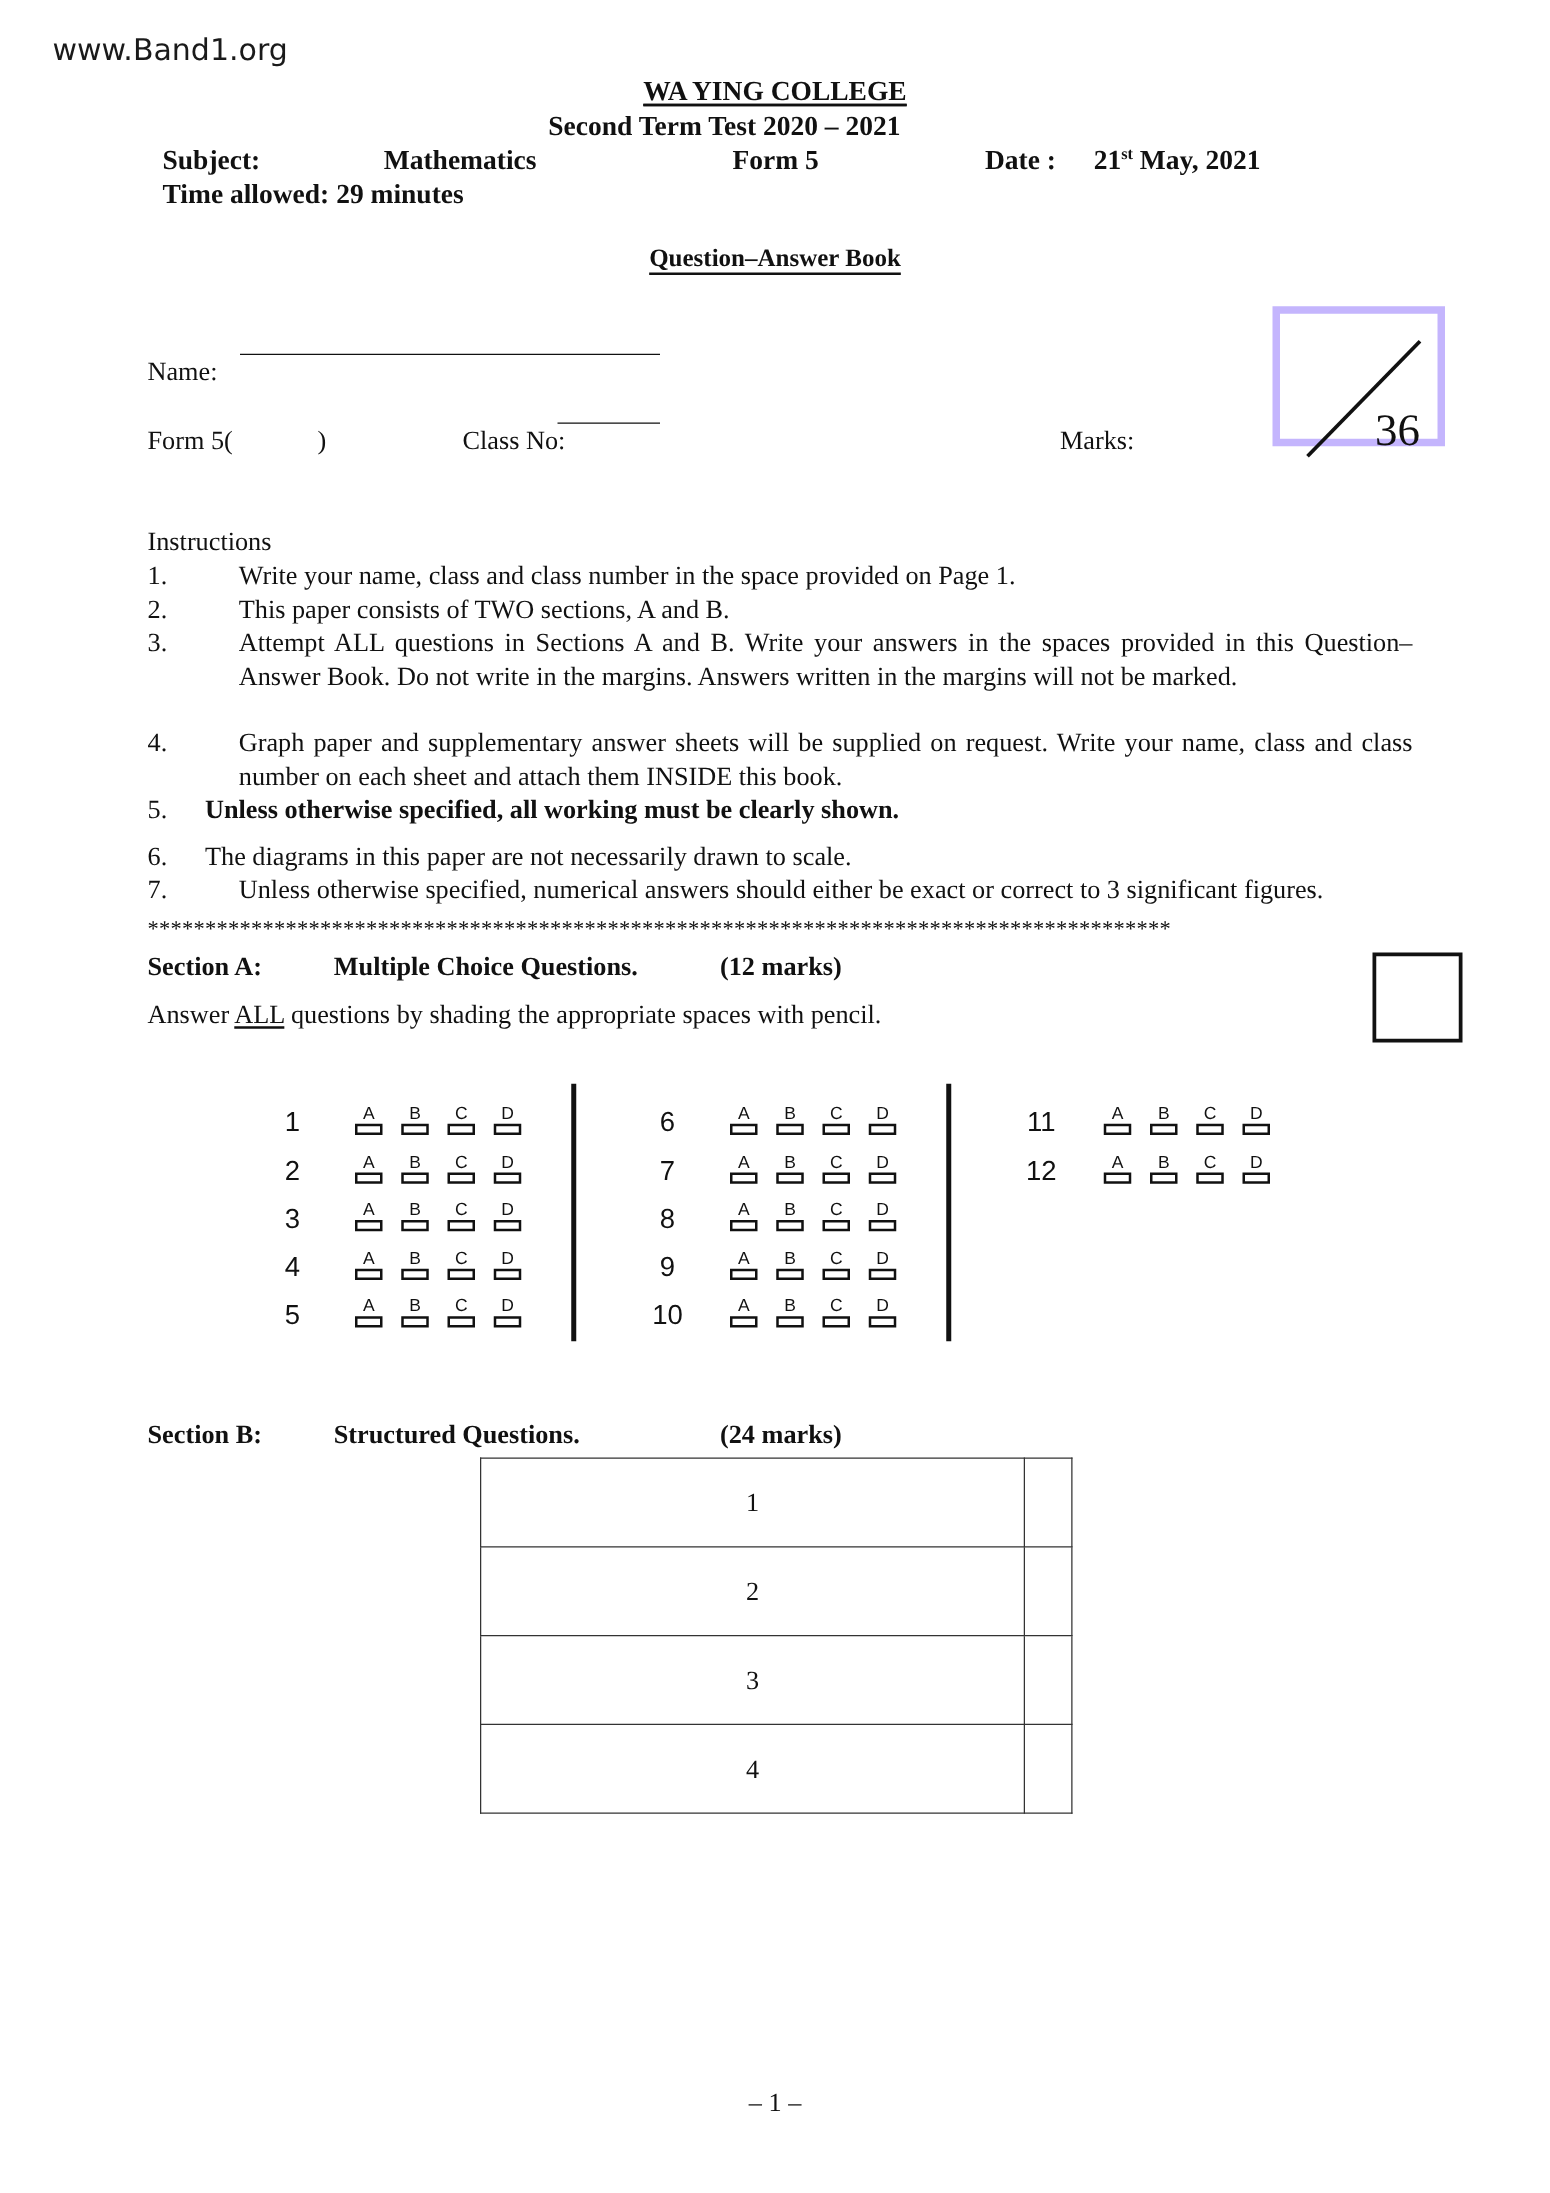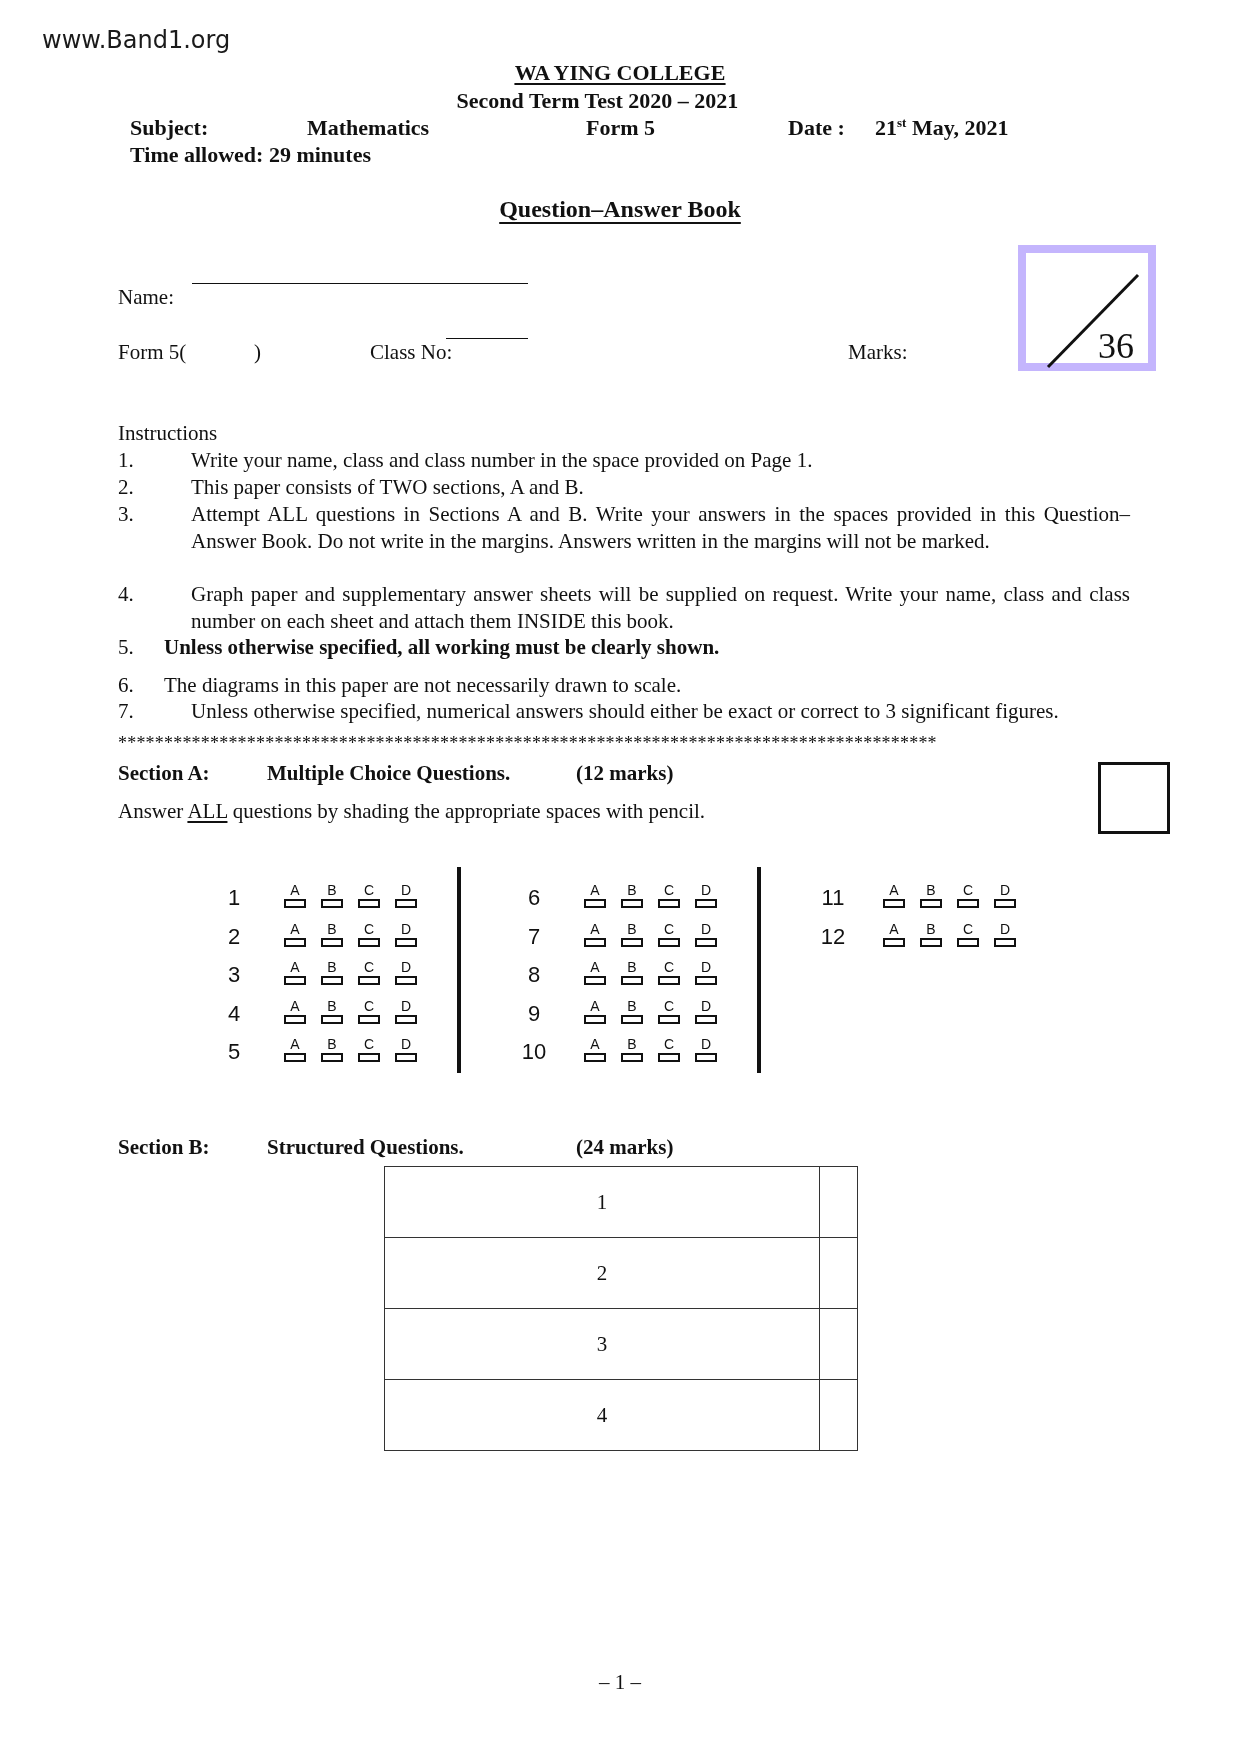--- a/index.html
+++ b/index.html
@@ -3,25 +3,25 @@
   <meta charset="utf-8">
   <style>
     html, body { margin: 0; padding: 0; background: #ffffff; }
     body { width: 1240px; height: 1754px; position: relative; overflow: hidden;
            font-family: "Liberation Serif", "DejaVu Serif", serif; color: #111; }
     .abs { position: absolute; white-space: nowrap; }
     .watermark { left: 42px; top: 26px; font-family: "DejaVu Sans", "Liberation Sans", sans-serif; font-size: 24px; color: #1a1a1a; }
     .bold { font-weight: bold; }
     .hdr { font-size: 22px; font-weight: bold; }
     .u { text-decoration: underline; text-underline-offset: 3px; }
-    .title { left: 0; width: 1240px; top: 196px; font-size: 24px; font-weight: bold; text-align: center; }
+    .title { left: 0; width: 1240px; top: 196px; font-size: 20px; font-weight: bold; text-align: center; }
     .title span { text-decoration: underline; text-underline-offset: 5px; text-decoration-thickness: 2px; }
     .label { font-size: 21px; }
     .line { position: absolute; border-bottom: 1.5px solid #111; }
-    .marks-box { position: absolute; left: 1018px; top: 245px; width: 138px; height: 126px; border: 8px solid #c4b5fd; box-sizing: border-box; text-align: right; }
+    .marks-box { position: absolute; left: 1018px; top: 245px; width: 138px; height: 112px; border: 6px solid #c4b5fd; box-sizing: border-box; text-align: right; }
     .marks-box svg { position: absolute; left: 0; top: 0; }
     .marks-total { position: absolute; right: 14px; top: 72px; font-size: 36px; }
     .instr { font-size: 21px; }
     .ins-item { position: absolute; left: 118px; width: 1012px; font-size: 21px; line-height: 27px; }
     .ins-num { position: absolute; left: 0; top: 0; }
     .ins-text { margin-left: 73px; text-align: justify; white-space: normal; }
     .stars { left: 118px; top: 733px; font-size: 18px; letter-spacing: 0.2px; }
     .sec-box { position: absolute; left: 1098px; top: 762px; width: 72px; height: 72px; border: 3px solid #111; box-sizing: border-box; }
     .mc-num { position: absolute; font-family: "Liberation Sans", "DejaVu Sans", sans-serif; font-size: 22px; width: 40px; text-align: center; }
     .bubble { position: absolute; width: 22px; height: 26px; }
@@ -33,21 +33,21 @@
     table.marks th { height: 38px; }
     table.marks td { height: 70px; }
     .page-num { left: 0; width: 1240px; top: 1670px; text-align: center; font-size: 21px; }
   </style>
 </head>
 <body>
 
 <div class="abs watermark">www.Band1.org</div>
 
 <div class="abs hdr u" style="left:0;width:1240px;top:60px;text-align:center;"><span style="text-decoration:underline;">WA YING COLLEGE</span></div>
-<div class="abs hdr" style="left:0;width:1159px;top:88px;text-align:center;margin-left:18px;">Second Term Test 2020 – 2021</div>
+<div class="abs hdr" style="left:0;width:1159px;top:88px;text-align:center;">Second Term Test 2020 – 2021</div>
 <div class="abs hdr" style="left:130px;top:115px;">Subject:</div>
 <div class="abs hdr" style="left:263px;top:115px;margin-left:44px;">Mathematics</div>
 <div class="abs hdr" style="left:586px;top:115px;">Form 5</div>
 <div class="abs hdr" style="left:788px;top:115px;">Date  :</div>
 <div class="abs hdr" style="left:875px;top:115px;"><span>21</span><sup style="font-size:13px;">st</sup><span> May, 2021</span></div>
 <div class="abs hdr" style="left:130px;top:142px;">Time allowed: 29 minutes</div>
 
 <div class="abs title"><span>Question–Answer Book</span></div>
 
 <div class="abs label" style="left:118px;top:285px;">Name:</div>

